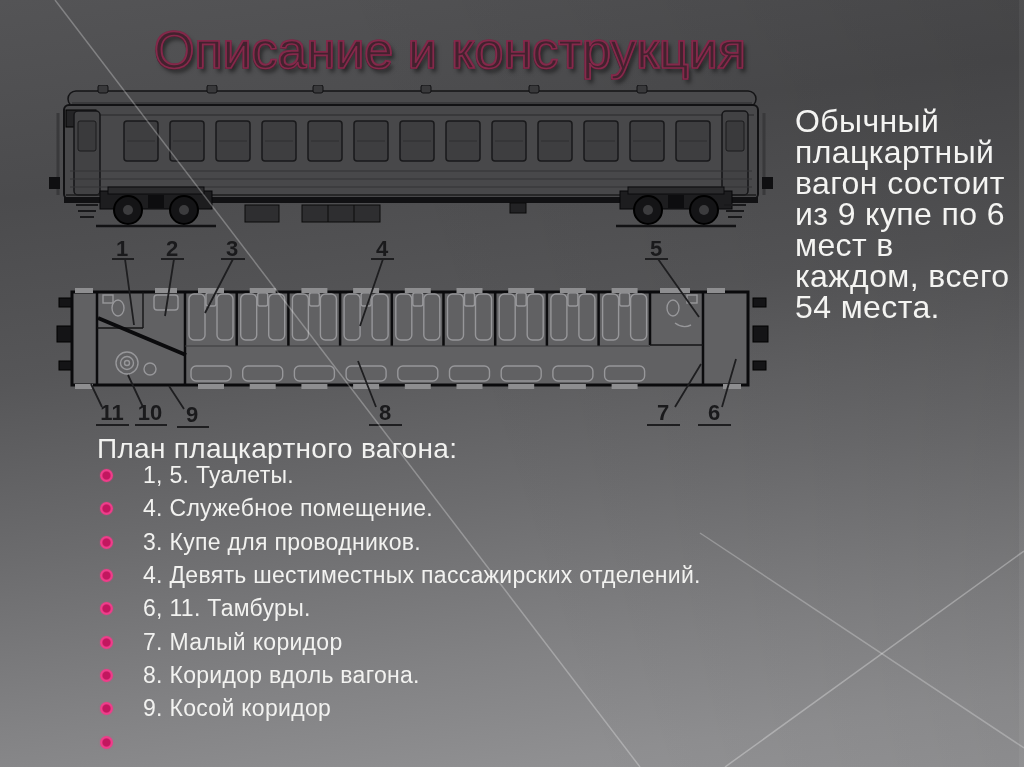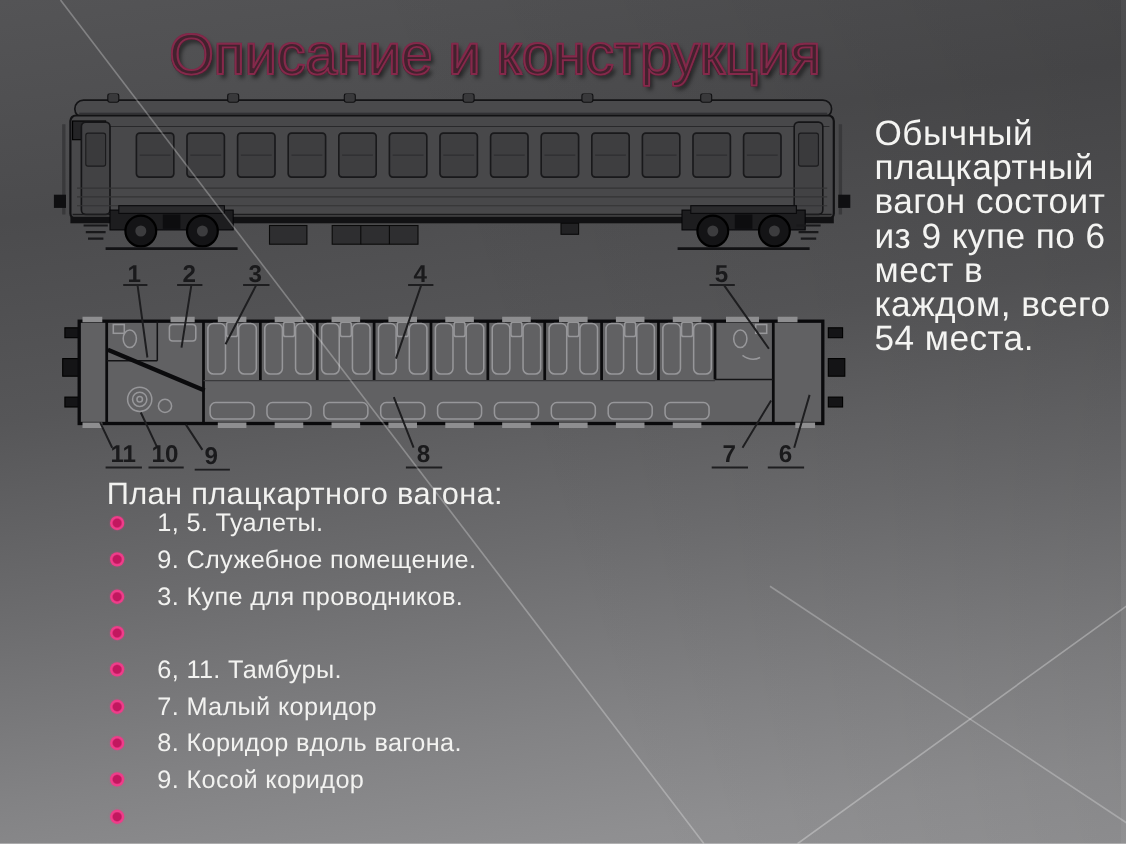--- a/index.html
+++ b/index.html
@@ -262,28 +262,29 @@
 
 <div id="plan-heading" class="txt">План плацкартного вагона:</div>
 
 <div id="legend" class="txt">
   <div class="li">
     <span class="bullet"></span>
     <span class="lbl">1, 5. Туалеты.</span>
   </div>
   <div class="li">
     <span class="bullet"></span>
-    <span class="lbl">9. Служебное помещение.</span>
+    <span class="lbl">4. Служебное помещение.</span>
   </div>
   <div class="li">
     <span class="bullet"></span>
     <span class="lbl">3. Купе для проводников.</span>
   </div>
   <div class="li">
     <span class="bullet"></span>
+    <span class="lbl">4. Девять шестиместных пассажирских отделений.</span>
   </div>
   <div class="li">
     <span class="bullet"></span>
     <span class="lbl">6, 11. Тамбуры.</span>
   </div>
   <div class="li">
     <span class="bullet"></span>
     <span class="lbl">7. Малый коридор</span>
   </div>
   <div class="li">

